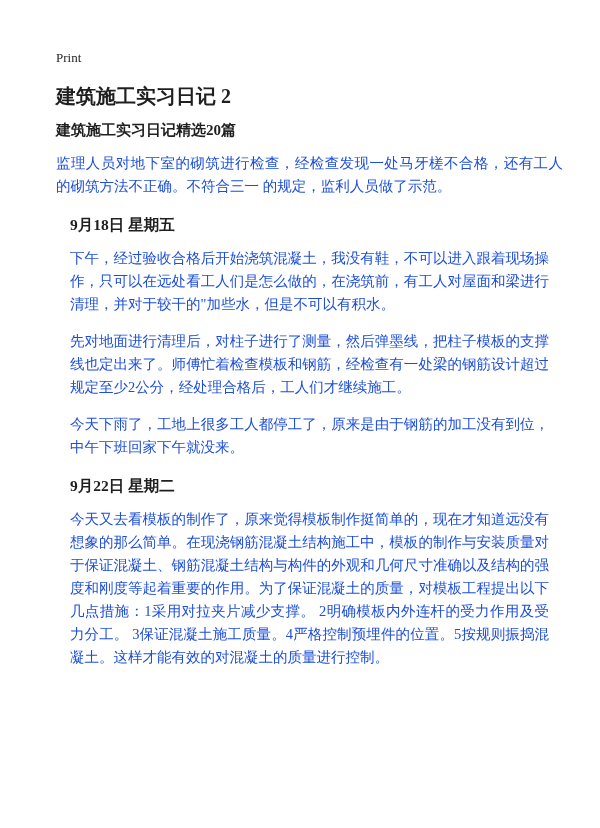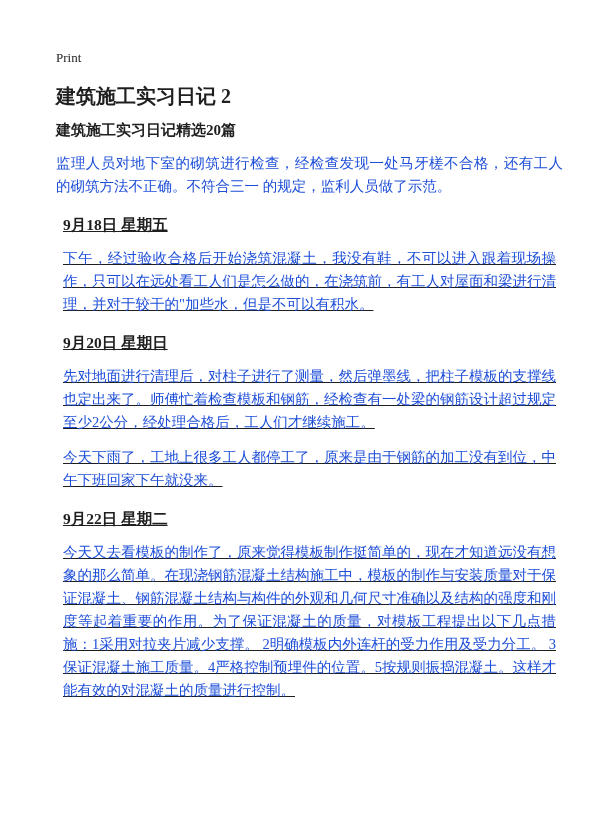--- a/index.html
+++ b/index.html
@@ -45,23 +45,22 @@
     color: #1f1f1f;
   }
   .para {
     margin: 12px 0 0 0;
     font-size: 14.5px;
     line-height: 23px;
     text-align: justify;
     color: #1d4ed8;
   }
   .entry {
-    margin: 7px;
+    margin: 14px;
     padding: 0;
-    text-decoration: underline;
   }
   .entry-date {
     margin: 17px 0 0 0;
     font-size: 15.5px;
     line-height: 20px;
     font-weight: bold;
     color: #1f1f1f;
   }
 </style>
 </head>
@@ -77,21 +76,20 @@
 
   <p class="para">监理人员对地下室的砌筑进行检查，经检查发现一处马牙槎不合格，还有工人的砌筑方法不正确。不符合三一 的规定，监利人员做了示范。</p>
 
   <section class="entry">
     <h2 class="entry-date">9月18日 星期五</h2>
     <p class="para">下午，经过验收合格后开始浇筑混凝土，我没有鞋，不可以进入跟着现场操作，只可以在远处看工人们是怎么做的，在浇筑前，有工人对屋面和梁进行清理，并对于较干的"加些水，但是不可以有积水。</p>
   </section>
 
 
   <section class="entry">
-    <h2 class="entry-date">9月20日 星期日</h2>
     <p class="para">先对地面进行清理后，对柱子进行了测量，然后弹墨线，把柱子模板的支撑线也定出来了。师傅忙着检查模板和钢筋，经检查有一处梁的钢筋设计超过规定至少2公分，经处理合格后，工人们才继续施工。</p>
   </section>
 
   <section class="entry">
     <p class="para">今天下雨了，工地上很多工人都停工了，原来是由于钢筋的加工没有到位，中午下班回家下午就没来。</p>
   </section>
 
   <section class="entry">
     <h2 class="entry-date">9月22日 星期二</h2>
     <p class="para">今天又去看模板的制作了，原来觉得模板制作挺简单的，现在才知道远没有想象的那么简单。在现浇钢筋混凝土结构施工中，模板的制作与安装质量对于保证混凝土、钢筋混凝土结构与构件的外观和几何尺寸准确以及结构的强度和刚度等起着重要的作用。为了保证混凝土的质量，对模板工程提出以下几点措施：1采用对拉夹片减少支撑。 2明确模板内外连杆的受力作用及受力分工。 3保证混凝土施工质量。4严格控制预埋件的位置。5按规则振捣混凝土。这样才能有效的对混凝土的质量进行控制。</p>

